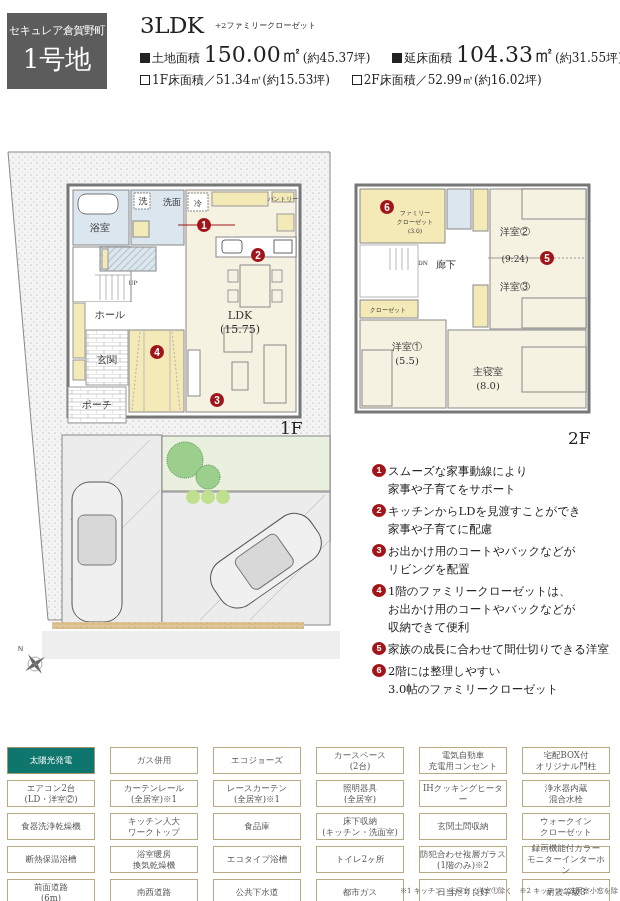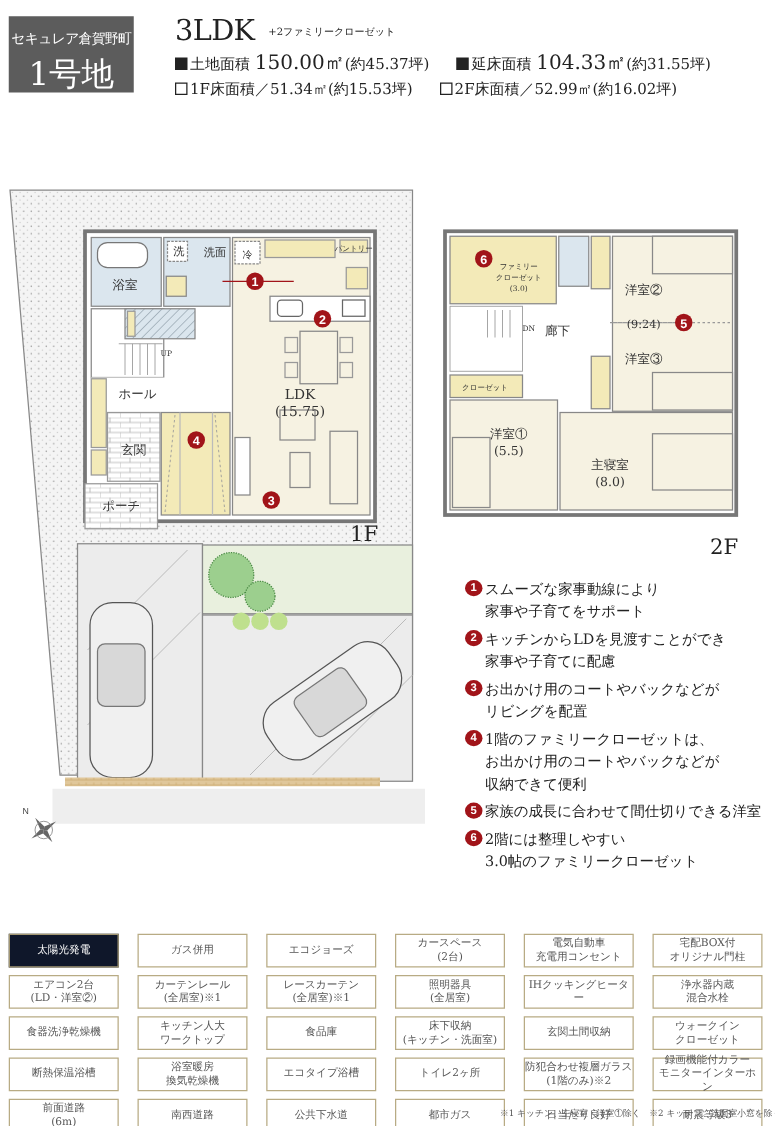--- a/index.html
+++ b/index.html
@@ -1,46 +1,46 @@
 <!DOCTYPE html>
 <html><head>
 <meta charset="utf-8">
 <style>
   * { box-sizing: border-box; margin: 0; padding: 0; }
   html, body { width: 620px; height: 901px; background: #ffffff; overflow: hidden; }
   body { position: relative; font-family: "DejaVu Serif", "Liberation Serif", serif; color: #222; }
 
-  .title-box { position: absolute; left: 7px; top: 13px; width: 100px; height: 61px; background: #5c5c5c; color: #fff; text-align: center; }
+  .title-box { position: absolute; left: 7px; top: 13px; width: 100px; height: 76px; background: #5c5c5c; color: #fff; text-align: center; }
   .title-box .sub { font-size: 11px; margin-top: 10px; letter-spacing: -0.5px; white-space: nowrap; }
   .title-box .main { font-size: 26px; margin-top: 4px; text-align: center; }
 
   .head { position: absolute; left: 140px; top: 12px; width: 470px; }
   .layout { font-size: 23px; display: inline-block; letter-spacing: -0.5px; }
   .layout-sub { font-size: 8px; display: inline-block; vertical-align: top; margin-top: 8px; margin-left: 6px; }
   .area-row { font-size: 12px; white-space: nowrap; margin-top: 2px; }
-  .area-row .big { font-size: 16px; }
+  .area-row .big { font-size: 22px; }
   .area-row .sq { display: inline-block; width: 10px; height: 10px; vertical-align: -1px; margin-right: 2px; }
   .sq.fill { background: #222; }
   .sq.empty { border: 1px solid #222; background: #fff; }
   .area-row .gap { display: inline-block; width: 14px; }
 
   .plan { position: absolute; }
   .plan svg { display: block; }
   .floor-label { position: absolute; font-size: 17px; }
 
   .points { position: absolute; left: 372px; top: 462px; width: 245px; }
   .point { font-size: 11.5px; line-height: 18px; margin-bottom: 4px; display: flex; }
   .point .num { flex: 0 0 14px; width: 13px; height: 13px; border-radius: 50%; background: #a11419; color: #fff; font-size: 9px; font-family: "Liberation Sans", sans-serif; font-weight: bold; text-align: center; line-height: 13px; margin-top: 2px; margin-right: 2px; }
   .point .txt { white-space: pre-line; }
 
   .compass { position: absolute; left: 16px; top: 643px; }
 
   .features { position: absolute; left: 7px; top: 747px; width: 606px; display: grid; grid-template-columns: repeat(6, 88px); column-gap: 15px; row-gap: 6px; }
   .feat { height: 27px; border: 1.5px solid #b8ab84; background: #fff; display: flex; align-items: center; justify-content: center; text-align: center; font-size: 8.5px; line-height: 11px; color: #555; white-space: pre-line; }
-  .feat.on { background: #0f172a; border-color: #a39772; color: #fff; }
+  .feat.on { background: #0f766e; border-color: #a39772; color: #fff; }
   .note { position: absolute; left: 400px; top: 886px; font-size: 7px; color: #555; white-space: nowrap; }
 </style>
 </head>
 <body>
 
 <div class="title-box">
   <div class="sub">セキュレア倉賀野町</div>
   <div class="main">1号地</div>
 </div>
 

